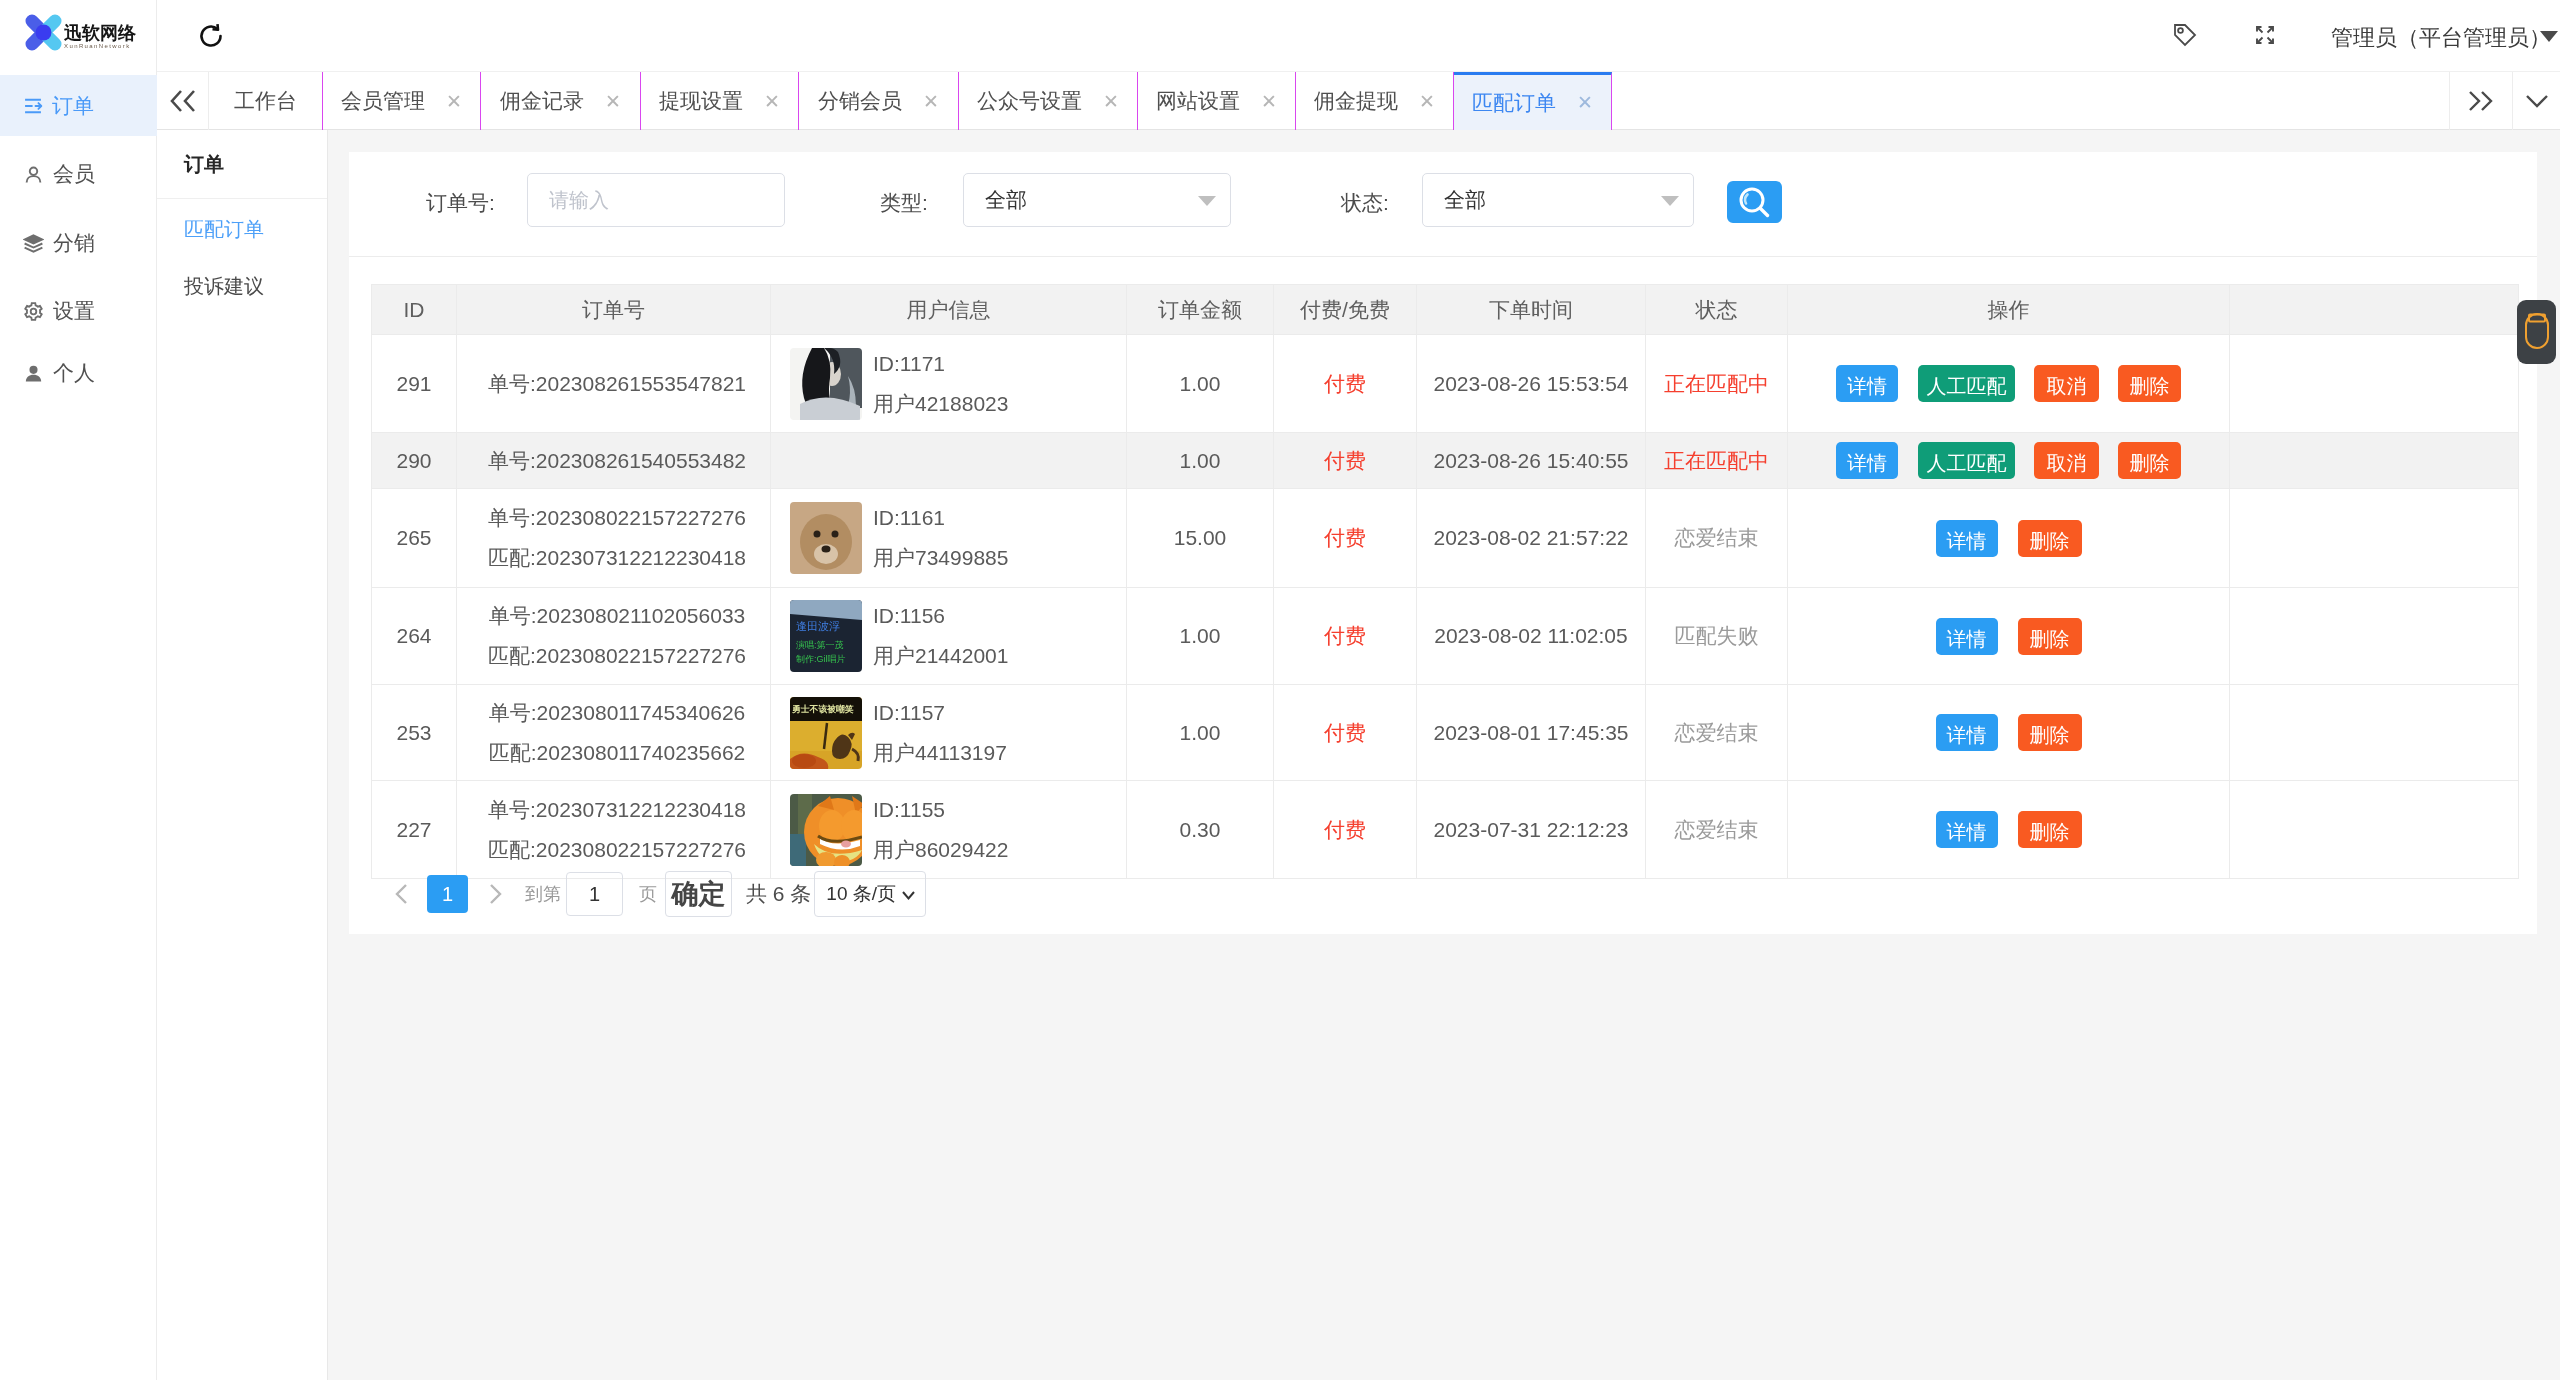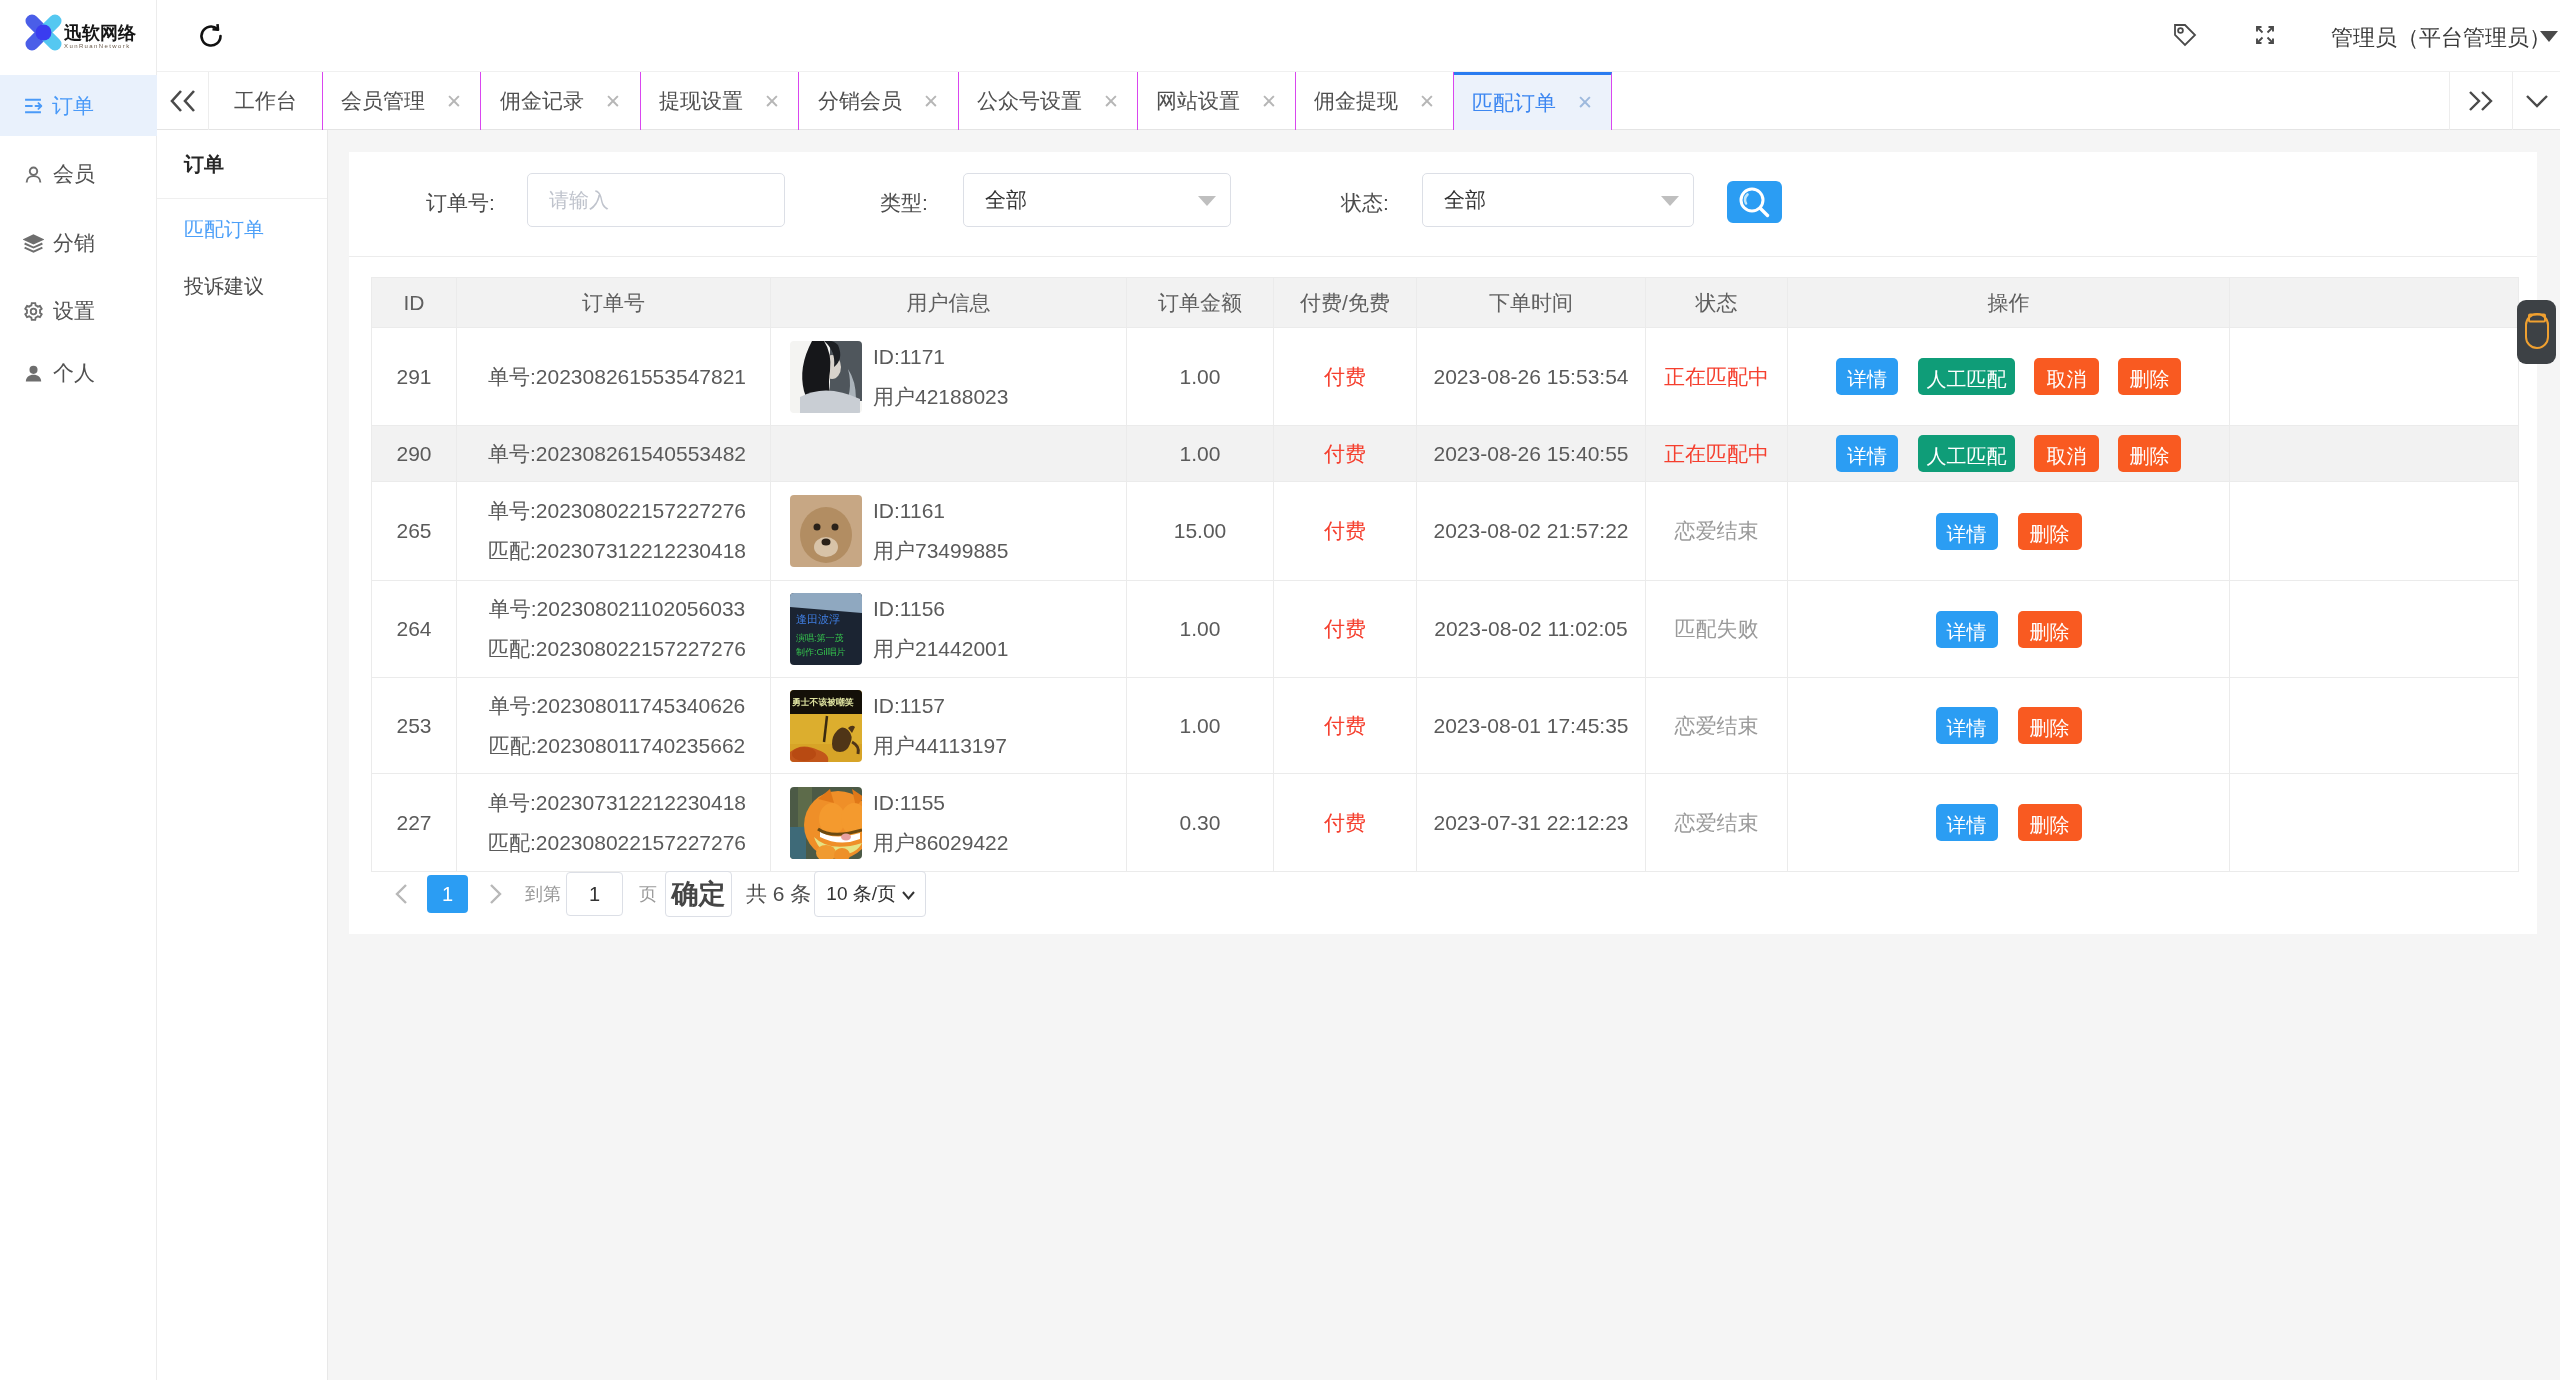--- a/index.html
+++ b/index.html
@@ -45,21 +45,21 @@
 
 
 #form-row { position:absolute; left:0; top:0; width:2188px; height:105px; border-bottom:1px solid #ececec; }
 .flabel { position:absolute; top:37px; font-size:21px; color:#4c4c4c; }
 .finput { position:absolute; top:21px; height:54px; border:1px solid #dcdfe6; border-radius:5px; background:#fff; font-size:20px; color:#bfc3cc; display:flex; align-items:center; padding-left:21px; }
 .fselect { position:absolute; top:21px; height:54px; border:1px solid #dcdfe6; border-radius:5px; background:#fff; font-size:21px; color:#333; display:flex; align-items:center; padding-left:21px; }
 .fselect .car { position:absolute; right:14px; top:22px; width:0; height:0; border-left:9px solid transparent; border-right:9px solid transparent; border-top:10px solid #bfbfbf; }
 #searchbtn { position:absolute; left:1378px; top:29px; width:55px; height:42px; background:#2b9df3; border-radius:6px; display:flex; align-items:center; justify-content:center; }
 
 
-#tbl { position:absolute; left:22px; top:125px; border-collapse:collapse; table-layout:fixed; width:2147px; }
+#tbl { position:absolute; left:22px; top:132px; border-collapse:collapse; table-layout:fixed; width:2147px; }
 #tbl th, #tbl td { border:1px solid #ebebeb; font-weight:normal; }
 #tbl th { background:#f2f2f2; height:50px; font-size:21px; color:#5f5f5f; }
 #tbl td { font-size:21px; color:#5a5a5a; text-align:center; }
 #tbl td.red { color:#f53f2e; }
 #tbl td.gray { color:#9a9a9a; }
 .cell-order { text-align:center; padding-left:7px; line-height:40px; }
 .uinfo { display:flex; align-items:center; text-align:left; padding-left:19px; }
 .uinfo .av { width:72px; height:72px; border-radius:4px; flex:none; }
 .uinfo .utxt { margin-left:11px; line-height:40px; }
 

